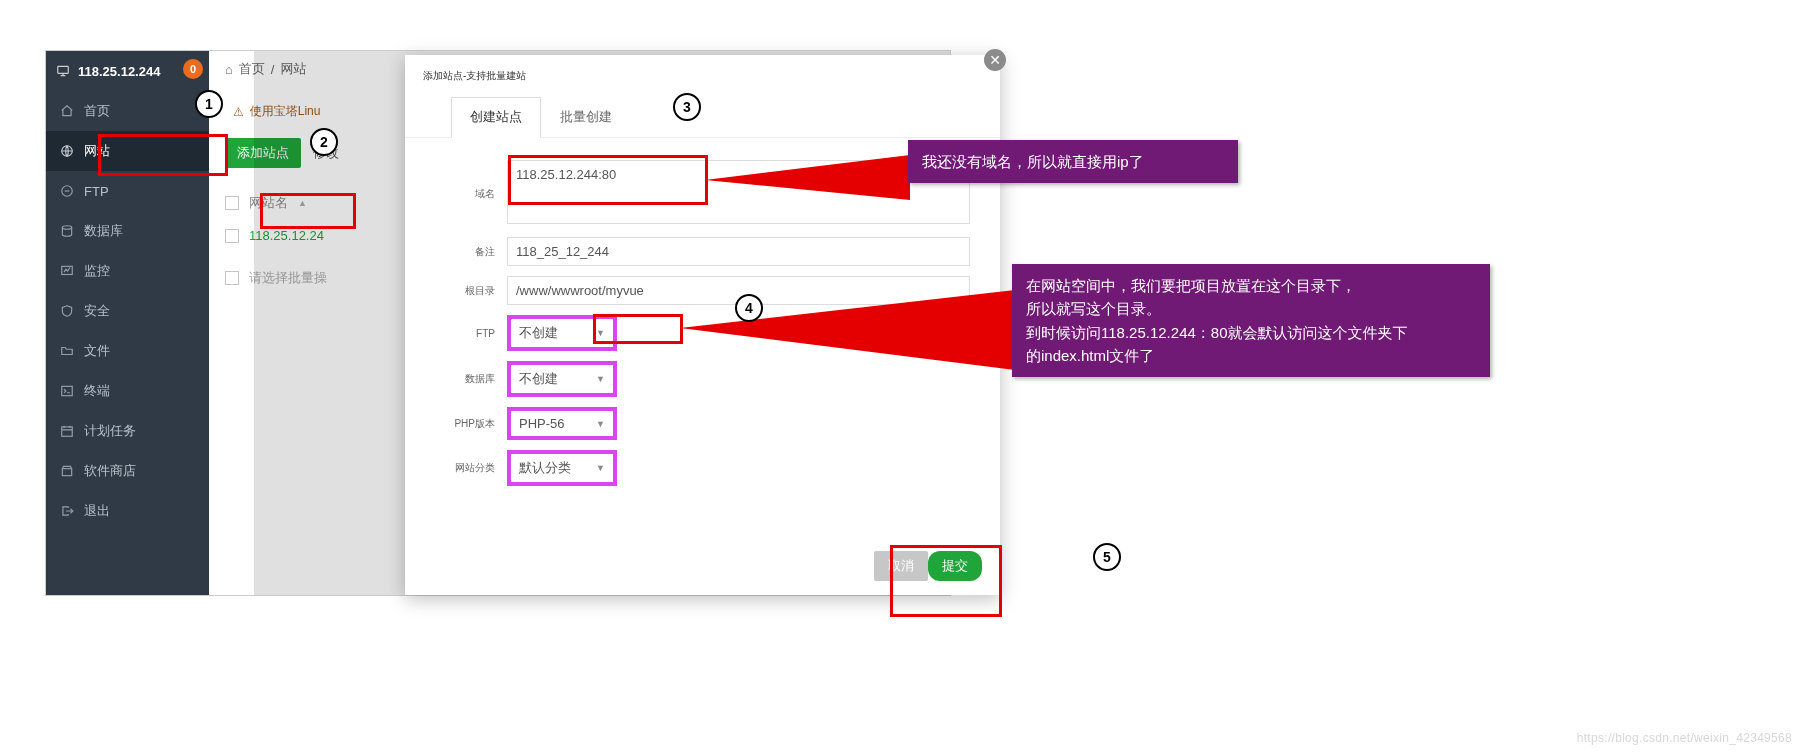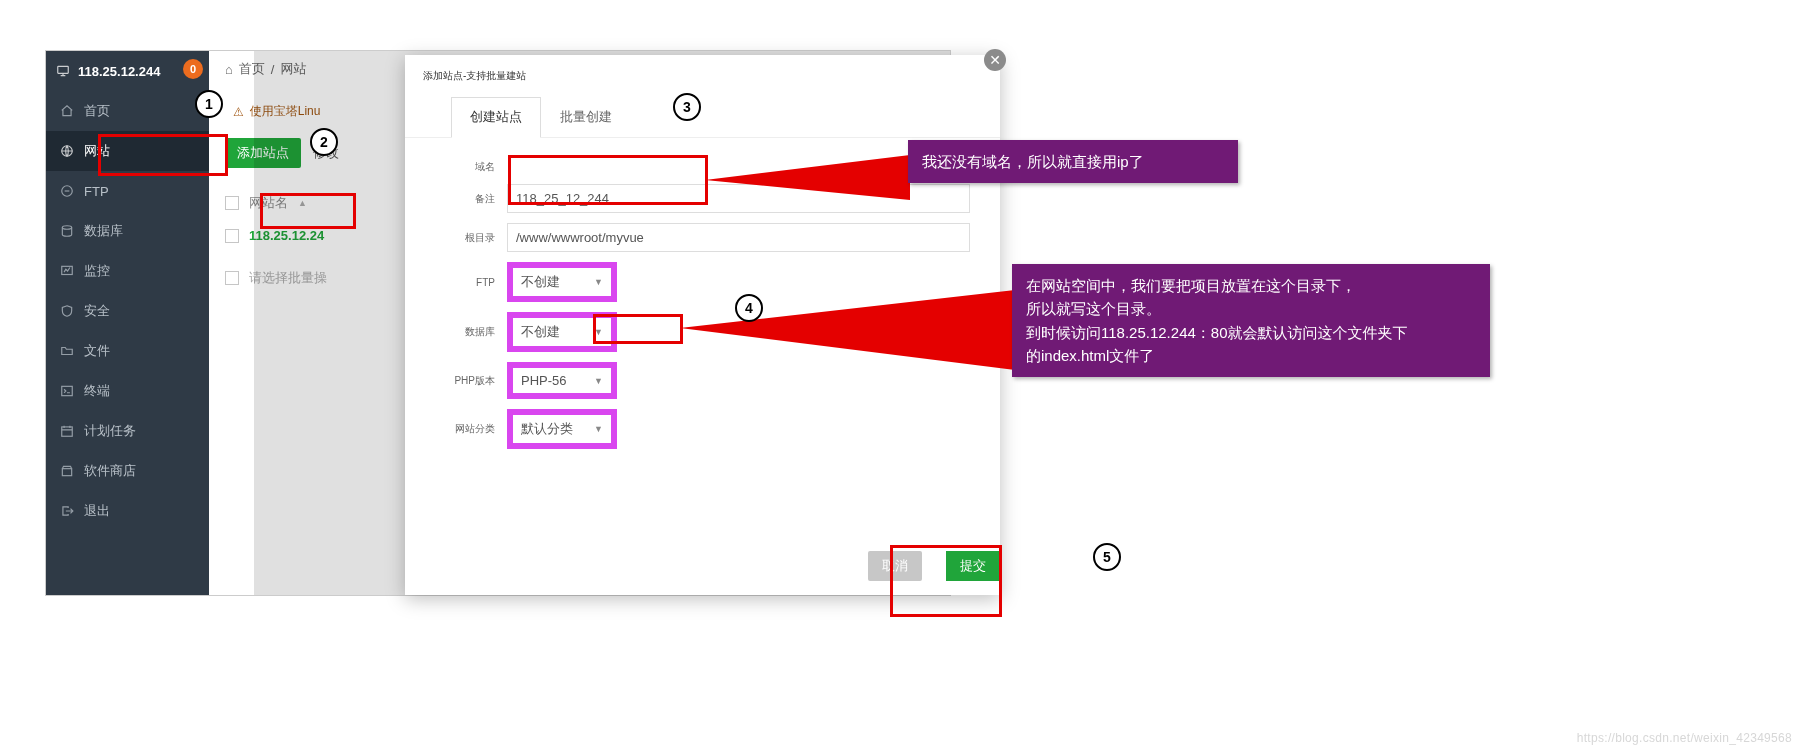--- a/index.html
+++ b/index.html
@@ -13,42 +13,42 @@
   .sb-item.active { background: #1f2933; color: #fff; }
   .sb-icon { width: 14px; height: 14px; display: inline-flex; align-items: center; justify-content: center; opacity: .75; }
   .content { flex: 1; background: #fff; position: relative; }
   .breadcrumb { height: 36px; display: flex; align-items: center; padding: 0 16px; color: #666; font-size: 13px; gap: 6px; }
   .warn-row { margin: 10px 16px 12px; padding: 6px 8px; display: flex; align-items: center; gap: 6px; color: #a05510; font-size: 12px; }
   .btn-row { padding: 0 16px; display: flex; align-items: center; gap: 12px; }
   .btn-green { background: #20a53a; color: #fff; padding: 6px 12px; border-radius: 2px; cursor: pointer; font-size: 13px; }
   .btn-plain { color: #555; cursor: pointer; font-size: 13px; }
   .tbl-head { margin-top: 18px; padding: 8px 16px; display: flex; align-items: center; gap: 10px; color: #888; font-size: 13px; }
   .tbl-row { padding: 8px 16px; display: flex; align-items: center; gap: 10px; }
-  .link-green { color: #20a53a; font-weight: bold; }
+  .link-green { color: #20a53a; }
   .chk { width: 14px; height: 14px; border: 1px solid #c6c6c6; background: #fff; }
   .batch-footer { padding: 18px 16px; display: flex; align-items: center; gap: 10px; color: #aaa; font-size: 13px; }
 
   
   .modal { position: absolute; left: 405px; top: 55px; width: 595px; height: 540px; background: #fff; box-shadow: 0 4px 18px rgba(0,0,0,.25); z-index: 5; }
   .modal-title { padding: 14px 18px; font-size: 10px; color: #333; }
   .modal-close { position: absolute; right: -6px; top: -6px; width: 22px; height: 22px; border-radius: 50%; background: #8b8b8b; color: #fff; display: flex; align-items: center; justify-content: center; cursor: pointer; font-size: 14px; }
   .tabs { display: flex; border-bottom: 1px solid #eee; padding: 0 46px; gap: 0; }
   .tab { padding: 10px 18px; color: #666; cursor: pointer; font-size: 13px; border: 1px solid transparent; }
   .tab.active { border: 1px solid #ddd; border-bottom-color: #fff; margin-bottom: -1px; color: #333; background:#fff; }
   .form { padding: 12px 30px; }
   .frow { display: flex; align-items: center; margin: 10px 0; }
   .flabel { width: 72px; text-align: right; color: #666; padding-right: 12px; font-size: 10px; }
   .finput { flex: 1; }
   .finput textarea, .finput input[type=text] { width: 100%; border: 1px solid #ddd; padding: 6px 8px; font-size: 13px; color: #555; font-family: inherit; resize: none; }
   .finput textarea { height: 64px; }
-  .fsel { border: 6px solid #d946ef; padding: 5px 26px 5px 8px; min-width: 110px; background: #fff; position: relative; display: inline-flex; align-items: center; color: #555; cursor: pointer; }
+  .fsel { border: 4px solid #d946ef; padding: 5px 26px 5px 8px; min-width: 110px; background: #fff; position: relative; display: inline-flex; align-items: center; color: #555; cursor: pointer; }
   .fsel::after { content: "▼"; position: absolute; right: 8px; font-size: 9px; color: #888; }
-  .modal-footer { position: absolute; bottom: 14px; right: 0; display: flex; gap: 24px; }
+  .modal-footer { position: absolute; bottom: 14px; right: 18px; display: flex; gap: 0; }
   .btn-gray { background: #c7c7c7; color: #fff; padding: 6px 14px; border-radius: 2px; cursor: pointer; }
-  .btn-sub { background: #20a53a; color: #fff; padding: 6px 14px; border-radius: 0; cursor: pointer; }
+  .btn-sub { background: #20a53a; color: #fff; padding: 6px 14px; border-radius: 12px; cursor: pointer; }
 
   
   .marker { position: absolute; width: 28px; height: 28px; border: 2px solid #000; border-radius: 50%; background: #fff; display: flex; align-items: center; justify-content: center; font-weight: bold; font-size: 14px; z-index: 20; }
   .redbox { position: absolute; border: 3px solid #e40000; z-index: 18; pointer-events: none; }
   .callout { position: absolute; background: #701a75; color: #fff; padding: 10px 14px; font-size: 15px; line-height: 1.55; z-index: 15; box-shadow: 2px 2px 4px rgba(0,0,0,.3); }
   .watermark-br { position: absolute; right: 18px; bottom: 10px; color: #d7d7d7; font-size: 12px; letter-spacing: .3px; }
 </style>
 </head>
 <body>
 
@@ -199,20 +199,21 @@
 <div class="modal">
   <div class="modal-close">✕</div>
   <div class="modal-title">添加站点-支持批量建站</div>
   <div class="tabs">
     <div class="tab active">创建站点</div>
     <div class="tab">批量创建</div>
   </div>
   <div class="form">
     <div class="frow">
       <div class="flabel">域名</div>
+      <div class="finput"><textarea style="">118.25.12.244:80</textarea></div>
     </div>
     <div class="frow">
       <div class="flabel">备注</div>
       <div class="finput"><input type="text" value="118_25_12_244" style=""></div>
     </div>
     <div class="frow">
       <div class="flabel">根目录</div>
       <div class="finput"><input type="text" value="/www/wwwroot/myvue" style=""></div>
     </div>
     <div class="frow">

